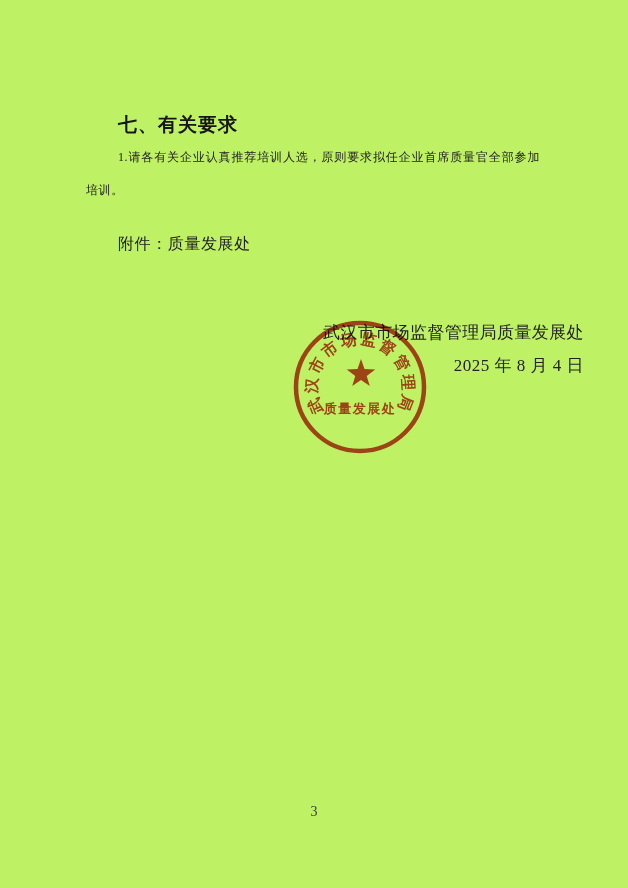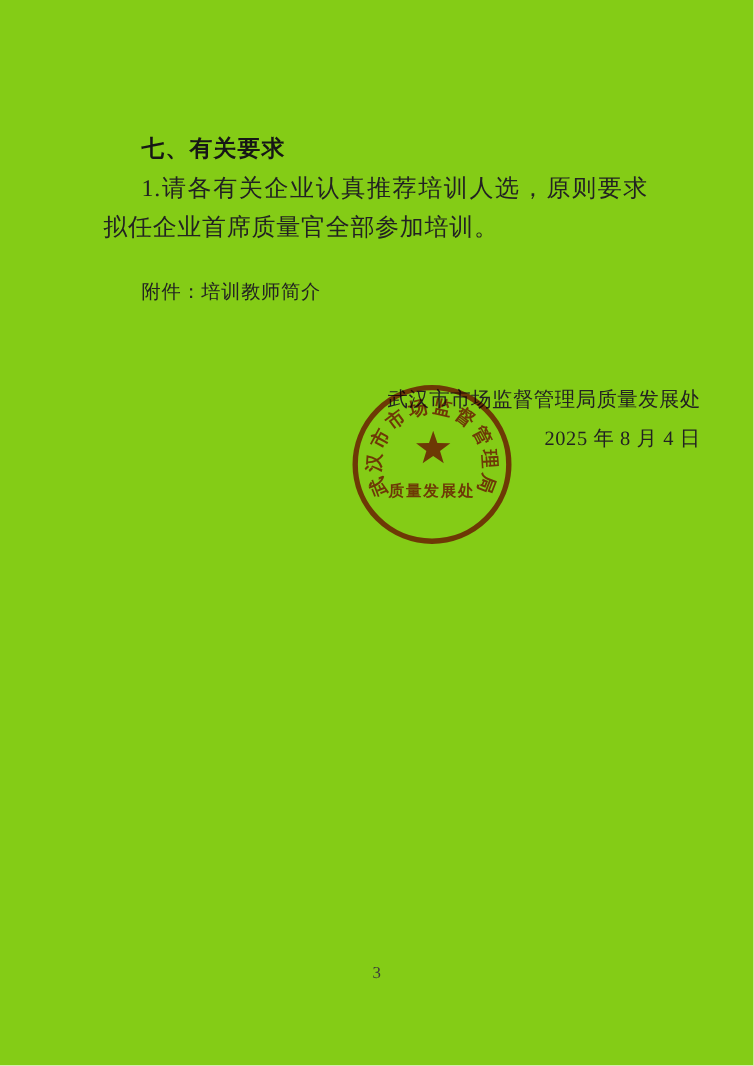--- a/index.html
+++ b/index.html
@@ -11,40 +11,40 @@
     width: 628px;
     height: 888px;
     position: relative;
     overflow: hidden;
     font-family: "Liberation Serif", serif;
     color: #1e1e1e;
   }
   .page {
     position: absolute;
     inset: 0;
-    background: #84cc16;
+    background: #bef264;
   }
   .content {
     position: absolute;
     left: 86px;
     right: 88px;
     top: 108px;
   }
   .doc-heading {
     font-family: "Liberation Sans", sans-serif;
     font-weight: 700;
     font-size: 19px;
     line-height: 33px;
     padding-left: 32px;
     letter-spacing: 1px;
     color: #161616;
   }
   .doc-paragraph {
     margin: 0;
-    font-size: 20px;
+    font-size: 12px;
     line-height: 33px;
     text-indent: 32px;
     text-align: justify;
     letter-spacing: 0.6px;
     color: #222222;
   }
   .attachment-line {
     margin-top: 20px;
     font-size: 16px;
     line-height: 33px;
@@ -94,21 +94,21 @@
 <body>
 
 <div class="page">
 
   <div class="content">
     <div class="doc-heading">七、有关要求</div>
 
     <p class="doc-paragraph">1.请各有关企业认真推荐培训人选，原则要求拟任企业首席质量官全部参加培训。</p>
 
 
-    <div class="attachment-line">附件：培训教师简介</div>
+    <div class="attachment-line">附件：质量发展处</div>
 
     <div class="signature-block">
       <div class="signature-line">武汉市市场监督管理局质量发展处</div>
       <div class="date-line">2025 年 8 月 4 日</div>
     </div>
   </div>
 
   <svg class="seal" viewBox="0 0 150 150" xmlns="http://www.w3.org/2000/svg">
     <defs>
       <path id="seal-ring-path" d="M 39.8,99.7 A 43,43 0 1 1 110.2,99.7" fill="none"></path>

